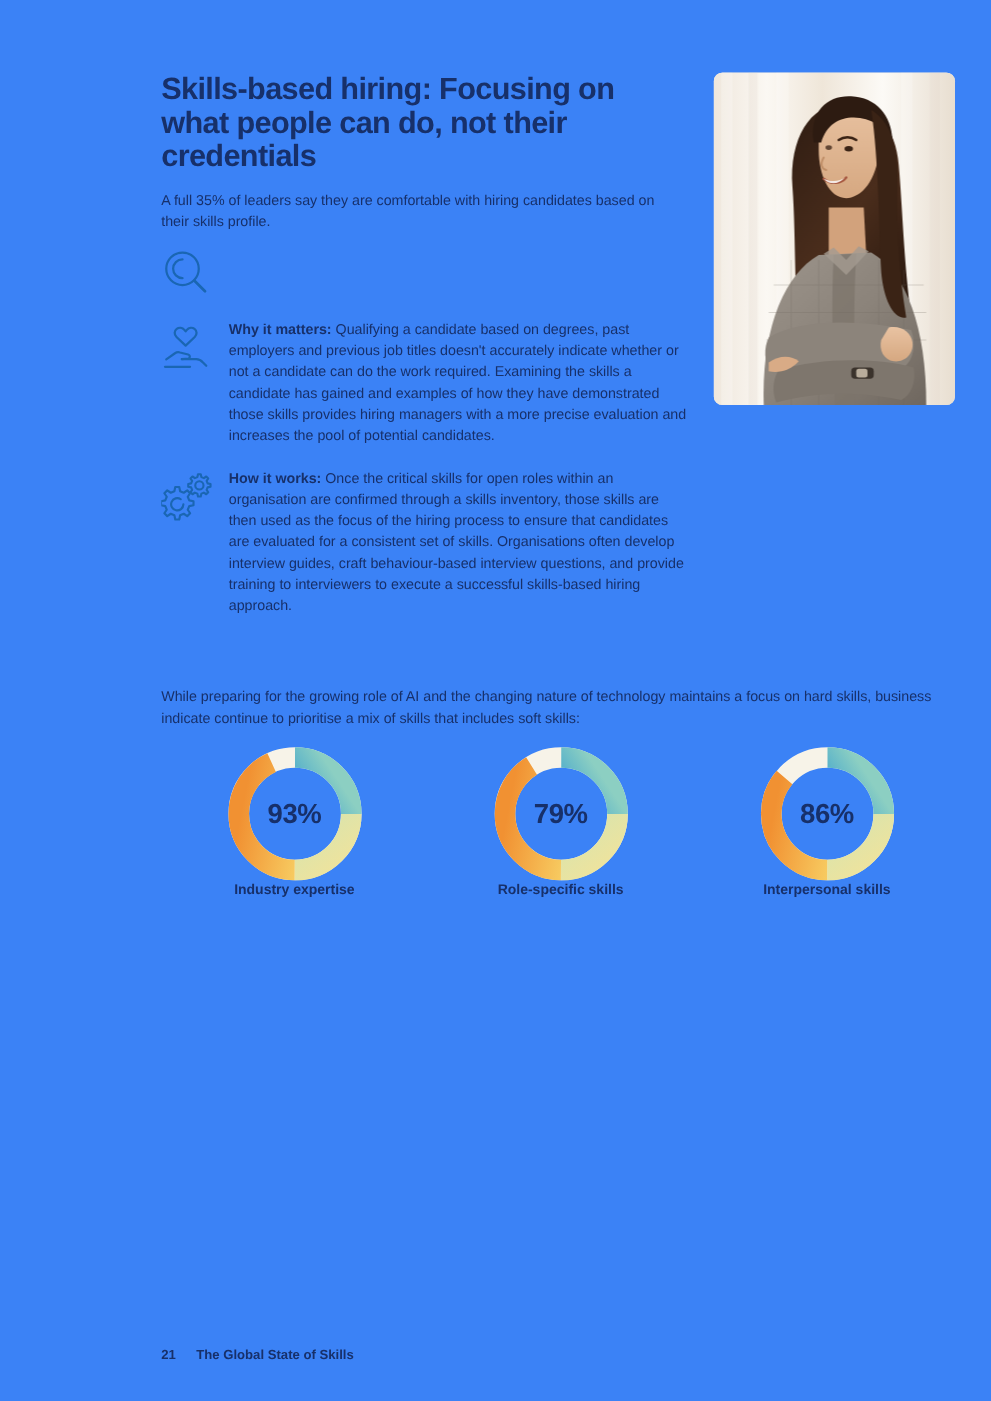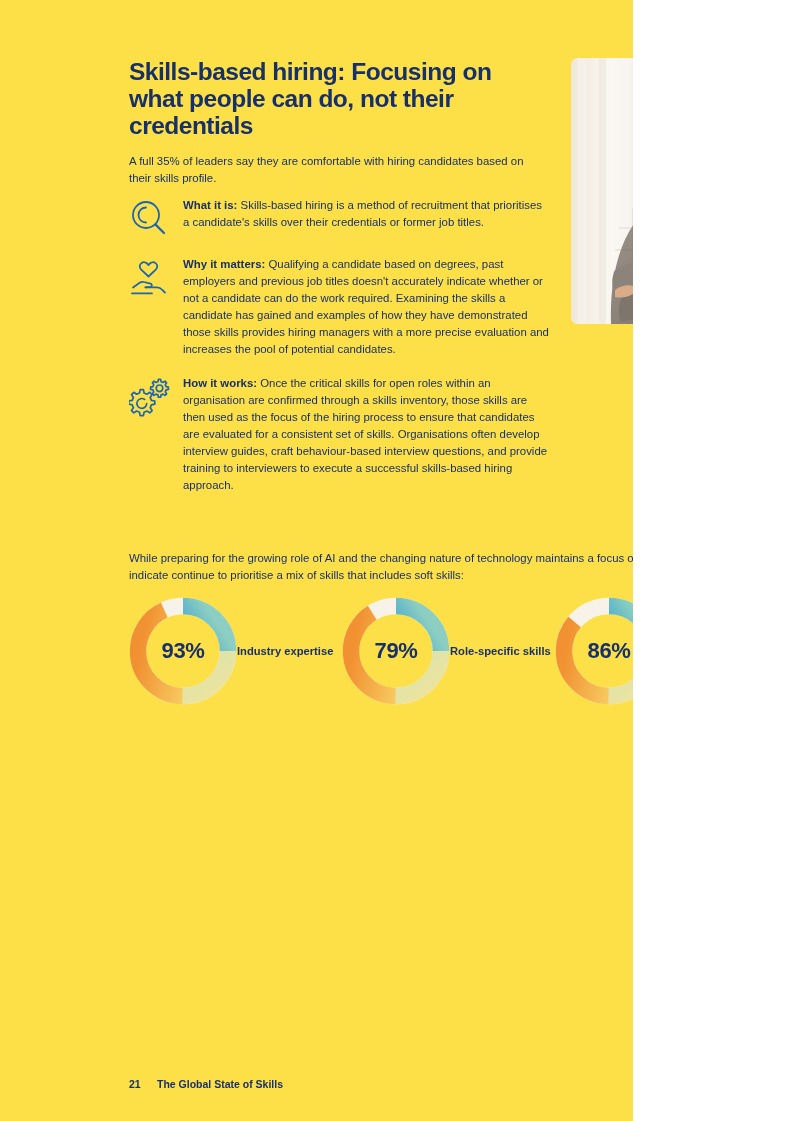--- a/index.html
+++ b/index.html
@@ -8,23 +8,23 @@
   html, body {
     width: 793px;
     height: 1121px;
     background: #ffffff;
     font-family: "Liberation Sans", sans-serif;
     -webkit-font-smoothing: antialiased;
   }
 
   .page {
     position: relative;
-    width: 633px;
+    width: 793px;
     height: 1121px;
-    background: #fde047;
+    background: #3b82f6;
     overflow: hidden;
   }
 
   
   .content {
     position: absolute;
     left: 129px;
     top: 58px;
     width: 540px;
   }
@@ -112,21 +112,21 @@
     position: absolute;
     left: 129px;
     top: 597px;
     width: 640px;
     display: flex;
   }
 
   .donut-cell {
     width: 213px;
     display: flex;
-    flex-direction: row;
+    flex-direction: column;
     align-items: center;
   }
 
   .donut {
     position: relative;
     width: 108px;
     height: 108px;
   }
   .donut svg { display: block; width: 108px; height: 108px; }
 
@@ -259,23 +259,20 @@
   <div class="blocks">
 
     <div class="block blk-1">
       <div class="block-icon">
         <svg width="40" height="40" viewBox="0 0 40 40" fill="none" stroke="#1a66b3" stroke-width="1.8">
           <circle cx="17" cy="17" r="13"></circle>
           <path d="M17 9.5 A7.5 7.5 0 1 0 17 24.5" stroke-linecap="round"></path>
           <line x1="26.6" y1="26.6" x2="35" y2="35" stroke-linecap="round" stroke-width="2.2"></line>
         </svg>
       </div>
-      <div class="block-text">
-        <b>What it is:</b><span> Skills-based hiring is a method of recruitment that prioritises a candidate's skills over their credentials or former job titles.</span>
-      </div>
     </div>
 
     <div class="block blk-2">
       <div class="block-icon">
         <svg width="40" height="40" viewBox="0 0 40 40" fill="none" stroke="#1a66b3" stroke-width="1.8" stroke-linecap="round" stroke-linejoin="round">
           <path d="M19.5 16.5 L12.2 9.6 C10.2 7.7 10.3 4.7 12.4 3.1 C14.3 1.7 17 2.1 18.5 3.9 L19.5 5.1 L20.5 3.9 C22 2.1 24.7 1.7 26.6 3.1 C28.7 4.7 28.8 7.7 26.8 9.6 Z" transform="translate(0,3)"></path>
           <path d="M4 30.5 L11 25.6 C12.2 24.8 13.6 24.6 15 25 L21.5 26.6 C23 27 23.4 29 22 29.8 L16.5 30.3"></path>
           <path d="M16.5 30.3 L28 30.3 C30 30.3 32 31.4 33.4 33 L36 35.6"></path>
           <line x1="3" y1="36.4" x2="23" y2="36.4"></line>
         </svg>

